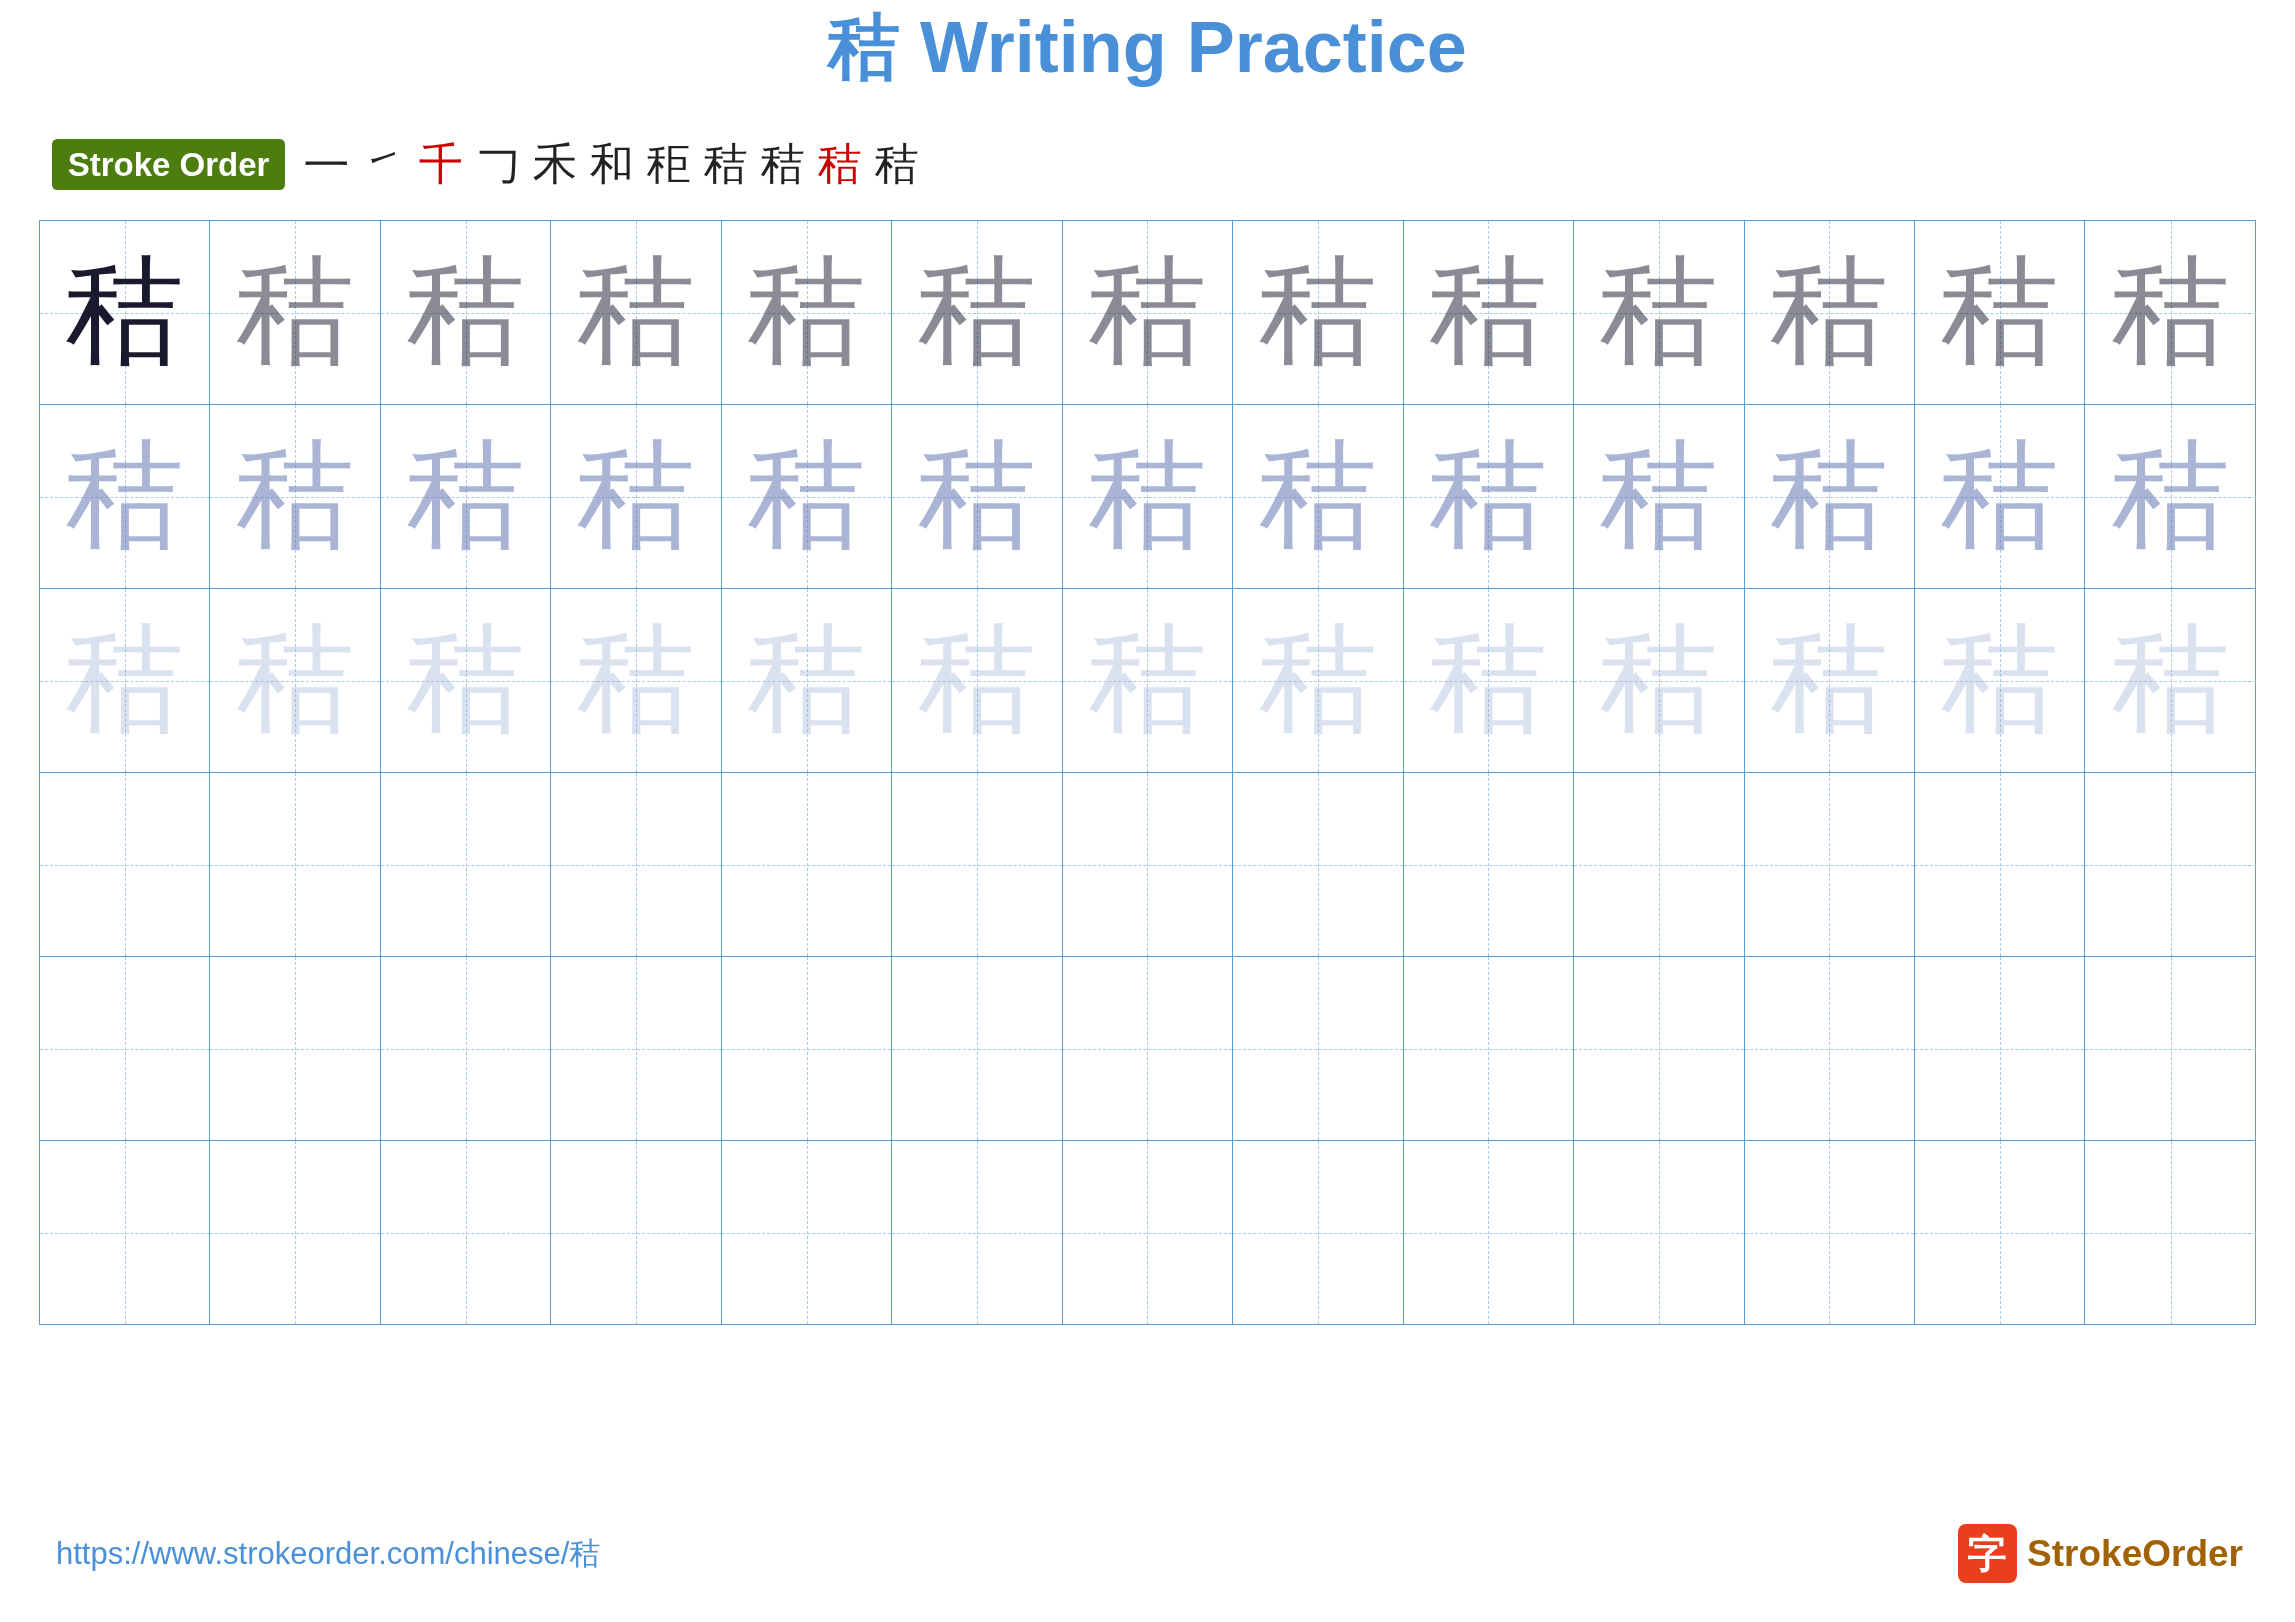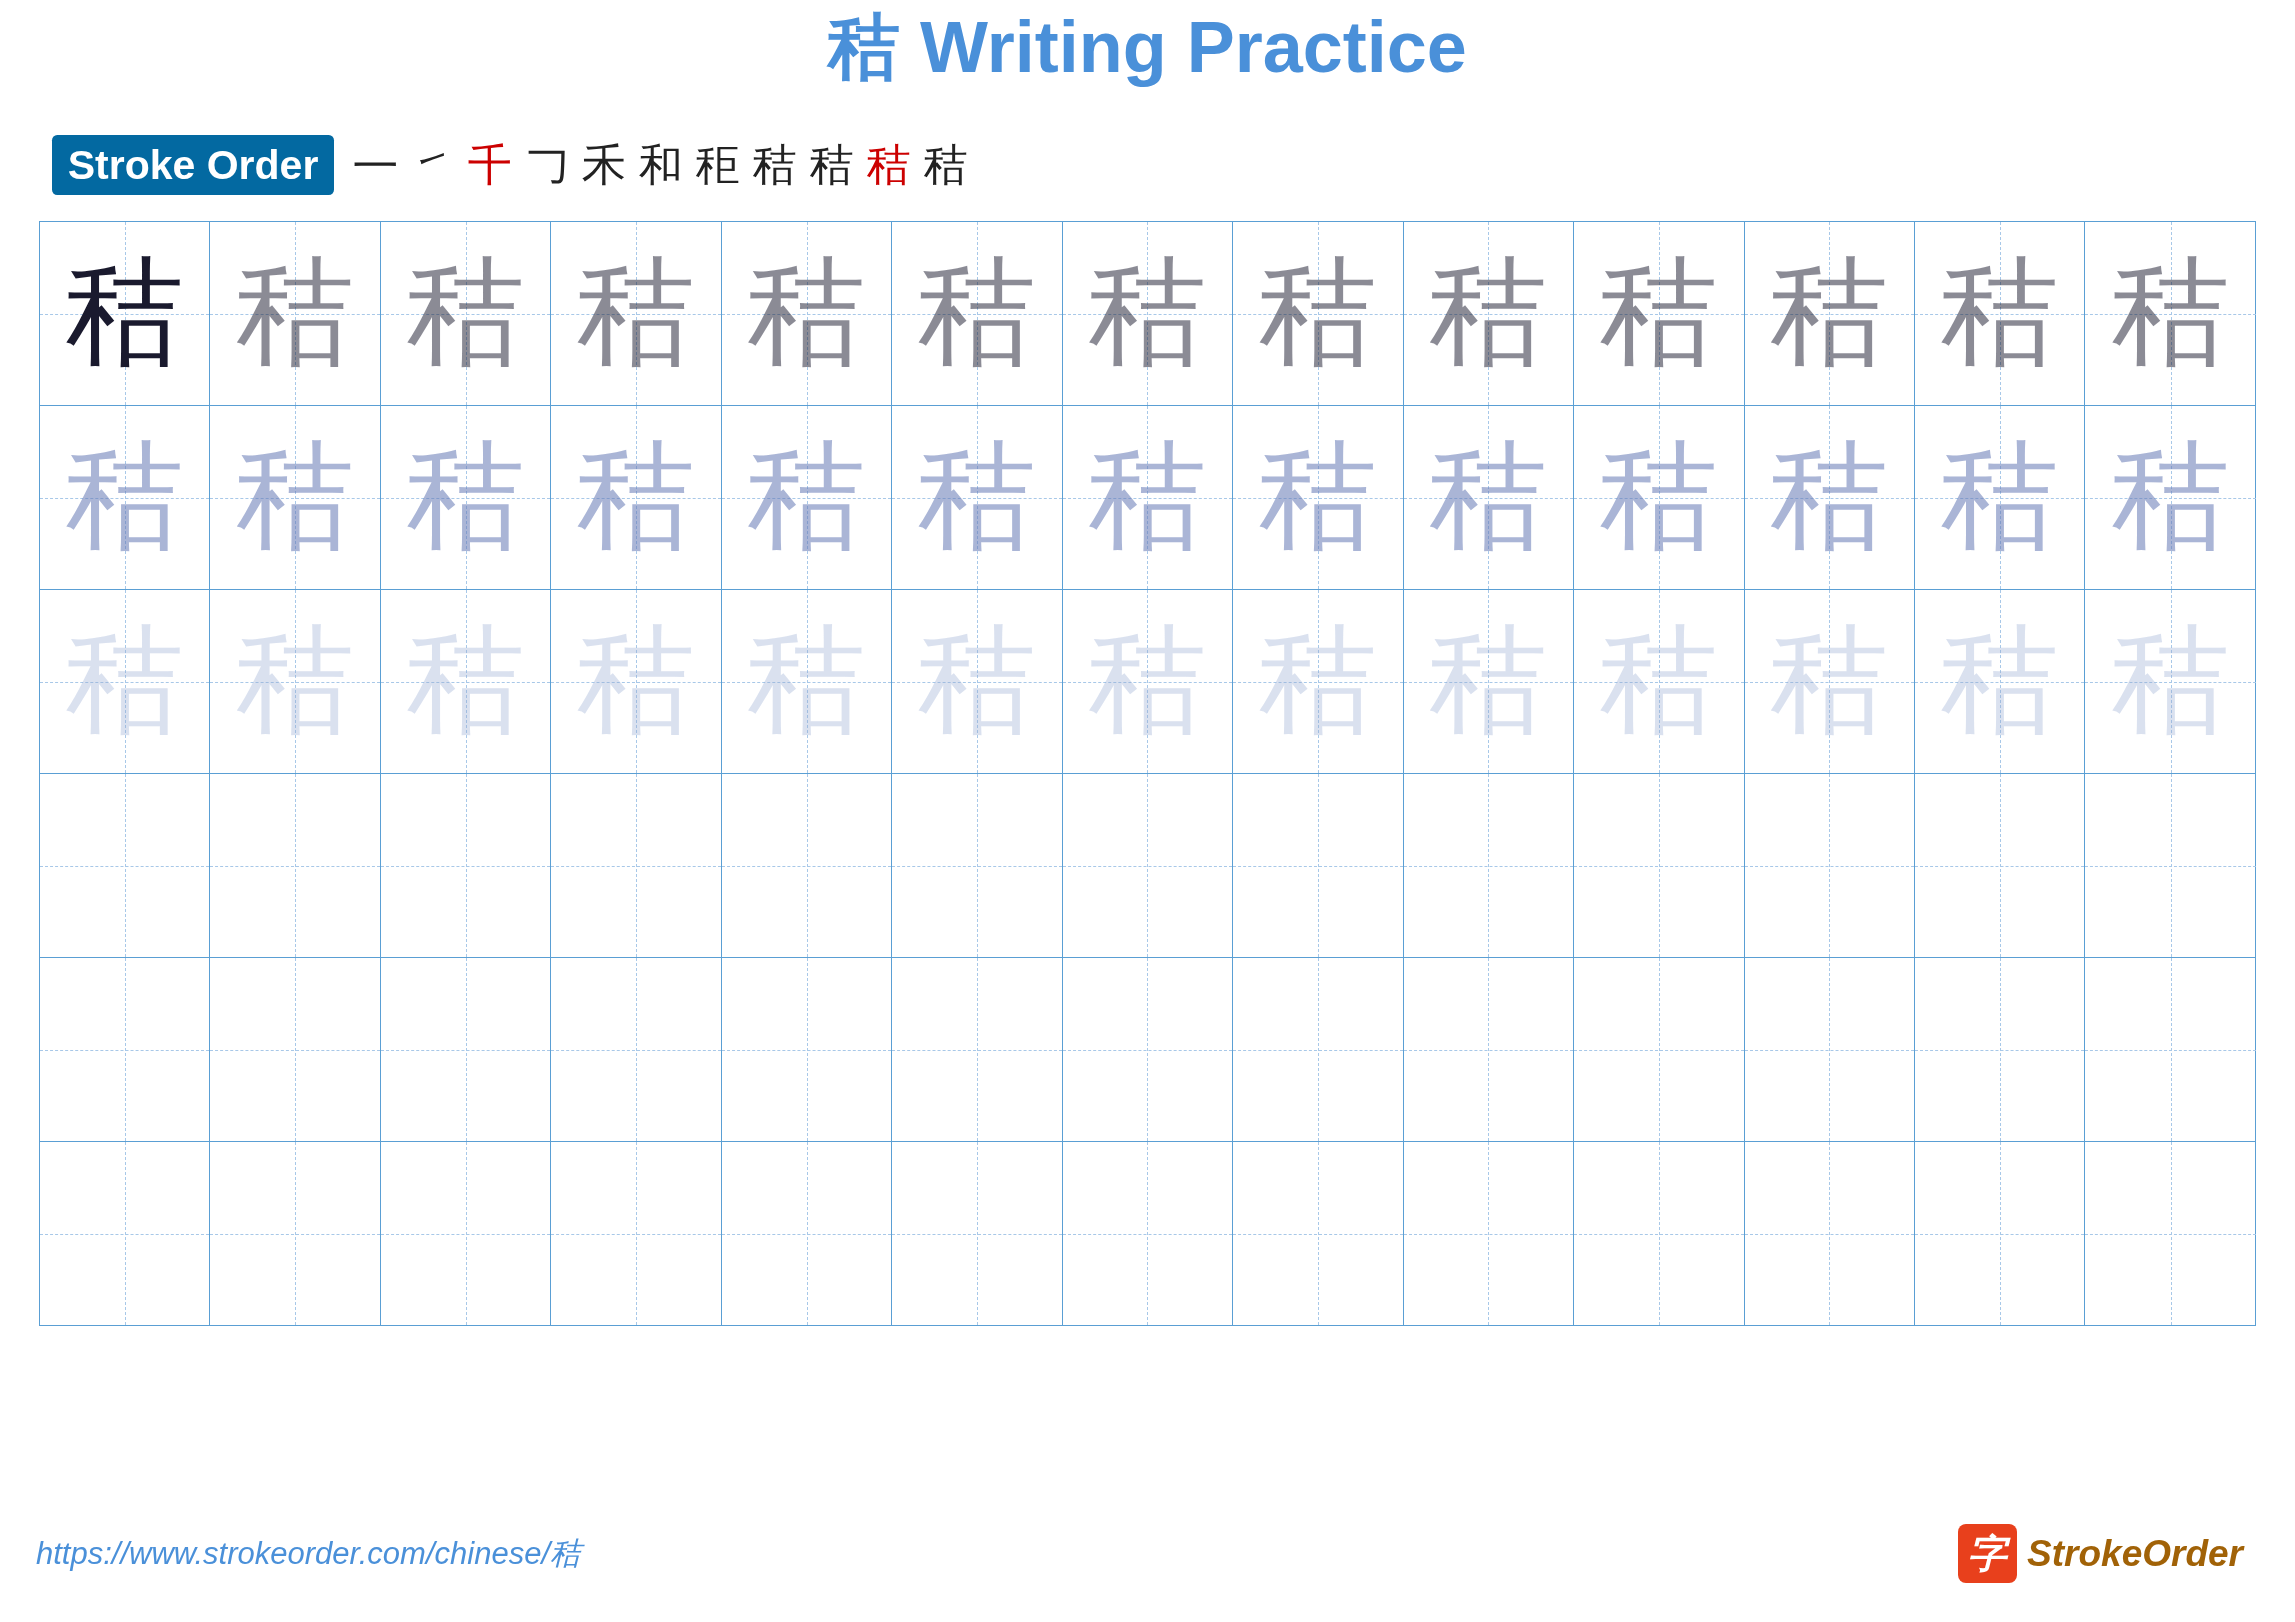--- a/index.html
+++ b/index.html
@@ -28,23 +28,23 @@
     }
 
     .stroke-order-row {
       display: flex;
       align-items: center;
       padding-left: 52px;
       margin-bottom: 26px;
       gap: 19.6px;
     }
     .stroke-order-badge {
-      background: #0369a1;
+      background: #4d7c0f;
       color: white;
-      font-size: 41px;
+      font-size: 33px;
       font-weight: bold;
       padding: 6.5px 15.7px;
       border-radius: 5.2px;
     }
     .stroke-chars {
       display: flex;
       gap: 13px;
       align-items: center;
     }
     .stroke-char {
@@ -117,26 +117,25 @@
     .char-medium {
       color: rgba(100, 120, 180, 0.55);
     }
     .char-light {
       color: rgba(150, 170, 210, 0.35);
     }
 
     .footer {
       position: absolute;
       bottom: 39px;
-      left: 36px;
+      left: 56px;
       right: 52px;
       display: flex;
       align-items: center;
       justify-content: space-between;
-      font-style: italic;
     }
     .footer-url {
       color: #4a90d9;
       font-size: 31px;
     }
     .footer-logo {
       display: flex;
       align-items: center;
       gap: 10.5px;
     }

